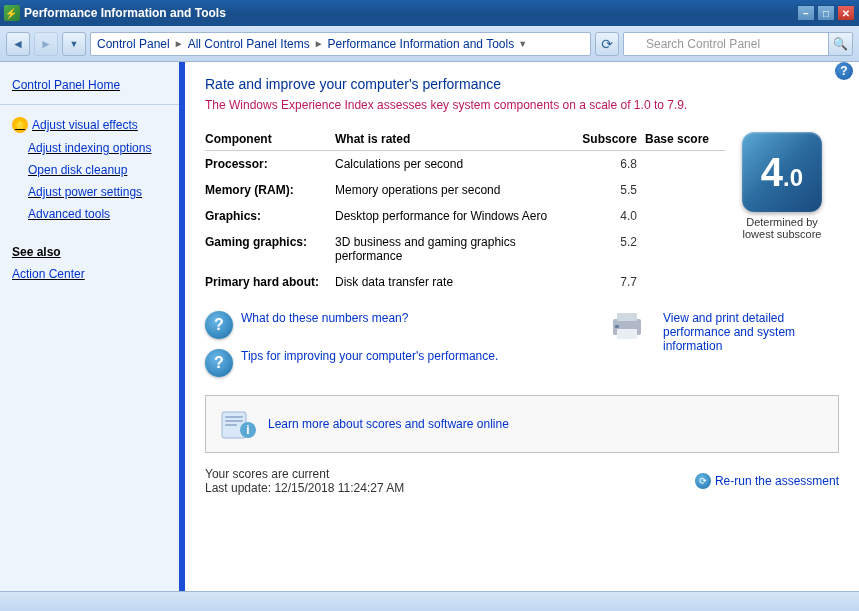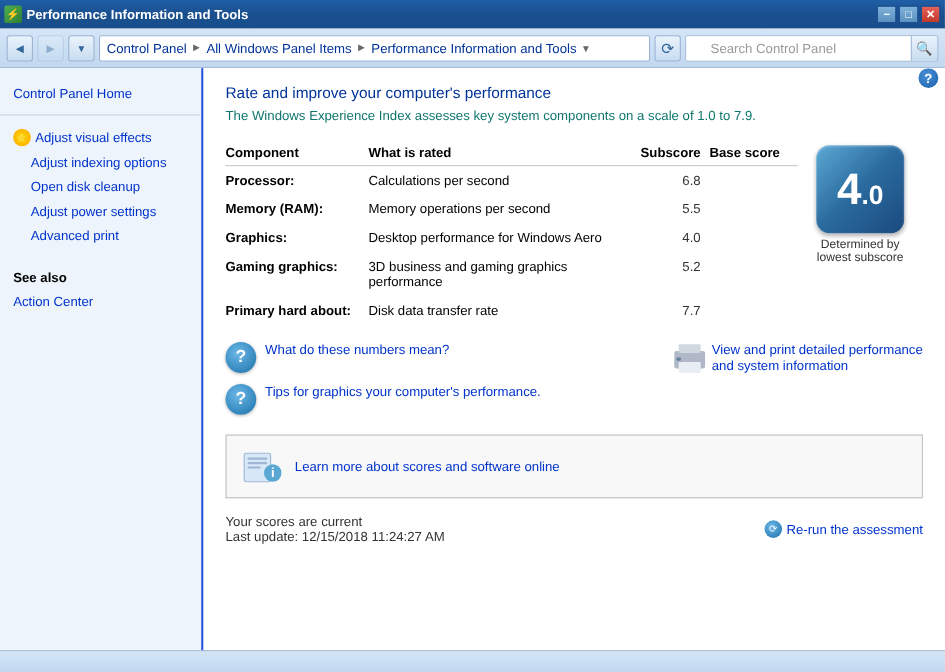--- a/index.html
+++ b/index.html
@@ -78,23 +78,24 @@
     .main-container {
       display: flex;
       height: calc(611px - 26px - 36px - 20px);
       background: white;
     }
 
     
     .sidebar {
       width: 185px;
       background: #EEF4FB;
-      border-right: 2px solid #1d4ed8;
+      border-right: 6px solid #1d4ed8;
       padding: 12px 0;
       flex-shrink: 0;
+      text-decoration: underline;
     }
     .sidebar-link {
       display: block; padding: 4px 12px; color: #0033CC; text-decoration: none;
       font-size: 12px; cursor: pointer;
     }
     .sidebar-link.with-icon { display: flex; align-items: center; gap: 4px; }
     .sidebar-icon-shield {
       width: 16px; height: 16px; flex-shrink: 0;
       background: radial-gradient(circle, #FFD700, #FFA500);
       border-radius: 50%;
@@ -108,21 +109,21 @@
     .content {
       flex: 1;
       padding: 14px 20px;
       overflow-y: auto;
       background: white;
     }
     .content-title {
       font-size: 14px; font-weight: normal; color: #003399; margin-bottom: 6px;
     }
     .content-subtitle {
-      font-size: 12px; color: #0f766e; margin-bottom: 16px;
+      font-size: 12px; color: #be185d; margin-bottom: 16px;
     }
 
     
     .perf-table { width: 100%; border-collapse: collapse; margin-bottom: 16px; }
     .perf-table th {
       text-align: left; font-weight: bold; font-size: 12px; color: #000;
       padding: 4px 8px 4px 0; border-bottom: 1px solid #ccc;
     }
     .perf-table th.right { text-align: right; }
     .perf-table td { padding: 6px 8px 6px 0; font-size: 12px; vertical-align: top; }
@@ -148,21 +149,21 @@
     .links-row { display: flex; align-items: flex-start; gap: 8px; margin-bottom: 10px; }
     .link-icon {
       width: 28px; height: 28px; background: radial-gradient(circle at 40% 35%, #6BB8E8, #1A6FA8);
       border-radius: 50%; display: flex; align-items: center; justify-content: center;
       color: white; font-size: 16px; font-weight: bold; flex-shrink: 0;
       box-shadow: 0 1px 3px rgba(0,0,0,0.3);
     }
     .link-text { color: #0033CC; text-decoration: none; font-size: 12px; cursor: pointer; }
 
     
-    .printer-link { display: flex; align-items: flex-start; gap: 2px; }
+    .printer-link { display: flex; align-items: flex-start; gap: 18px; }
     .printer-icon {
       width: 36px; height: 30px; flex-shrink: 0;
       display: flex; align-items: center; justify-content: center;
     }
 
     
     .learn-more-box {
       border: 1px solid #C0C0C0; background: #F8F8F8;
       padding: 10px 14px; margin-bottom: 14px;
       display: flex; align-items: center; gap: 12px;
@@ -230,21 +231,21 @@
     </div>
   </div>
 
   <div class="address-bar">
     <div class="nav-btn">◄</div>
     <div class="nav-btn" style="opacity:0.4">►</div>
     <div class="nav-btn" style="font-size:9px">▼</div>
     <div class="breadcrumb-bar">
       <span class="breadcrumb-link">Control Panel</span>
       <span class="breadcrumb-arrow">►</span>
-      <span class="breadcrumb-link">All Windows Panel Items</span>
+      <span class="breadcrumb-link">All Control Panel Items</span>
       <span class="breadcrumb-arrow">►</span>
       <span class="breadcrumb-link">Performance Information and Tools</span>
       <span style="color:#666; font-size:9px; margin-left:2px">▼</span>
     </div>
     <div class="refresh-btn">⟳</div>
     <div class="search-box">
       <input class="search-input" type="text" value="Search Control Panel" placeholder="Search Control Panel" style="">
       <button class="search-btn">🔍</button>
     </div>
   </div>
@@ -254,21 +255,21 @@
     <div class="sidebar">
       <a class="sidebar-link">Control Panel Home</a>
       <div class="sidebar-divider"></div>
       <a class="sidebar-link with-icon">
         <div class="sidebar-icon-shield">⭐</div>
         <span>Adjust visual effects</span>
       </a>
       <a class="sidebar-link" style="padding-left: 28px;">Adjust indexing options</a>
       <a class="sidebar-link" style="padding-left: 28px;">Open disk cleanup</a>
       <a class="sidebar-link" style="padding-left: 28px;">Adjust power settings</a>
-      <a class="sidebar-link" style="padding-left: 28px;">Advanced print</a>
+      <a class="sidebar-link" style="padding-left: 28px;">Advanced tools</a>
 
       <div class="sidebar-section">
         <div class="sidebar-section-title">See also</div>
         <a class="sidebar-link">Action Center</a>
       </div>
     </div>
 
     <div class="content content-wrapper">
 
       <div class="help-icon" style="position:absolute; right:6px; top:0px;">?</div>
@@ -330,21 +331,21 @@
       </div>
 
       <div style="display: flex; justify-content: space-between; margin-bottom: 8px;">
         <div>
           <div class="links-row">
             <div class="link-icon">?</div>
             <a class="link-text">What do these numbers mean?</a>
           </div>
           <div class="links-row">
             <div class="link-icon">?</div>
-            <a class="link-text">Tips for graphics your computer's performance.</a>
+            <a class="link-text">Tips for improving your computer's performance.</a>
           </div>
         </div>
         <div class="printer-link" style="max-width:230px; align-items:flex-start;">
           <div class="printer-icon">
 
             <svg width="36" height="30" viewBox="0 0 36 30">
               <rect x="4" y="8" width="28" height="16" rx="2" fill="#B0B8C8"></rect>
               <rect x="8" y="2" width="20" height="8" rx="1" fill="#D0D8E0"></rect>
               <rect x="8" y="18" width="20" height="10" rx="1" fill="#E8EEF4"></rect>
               <rect x="6" y="14" width="4" height="3" rx="1" fill="#6080A0"></rect>

